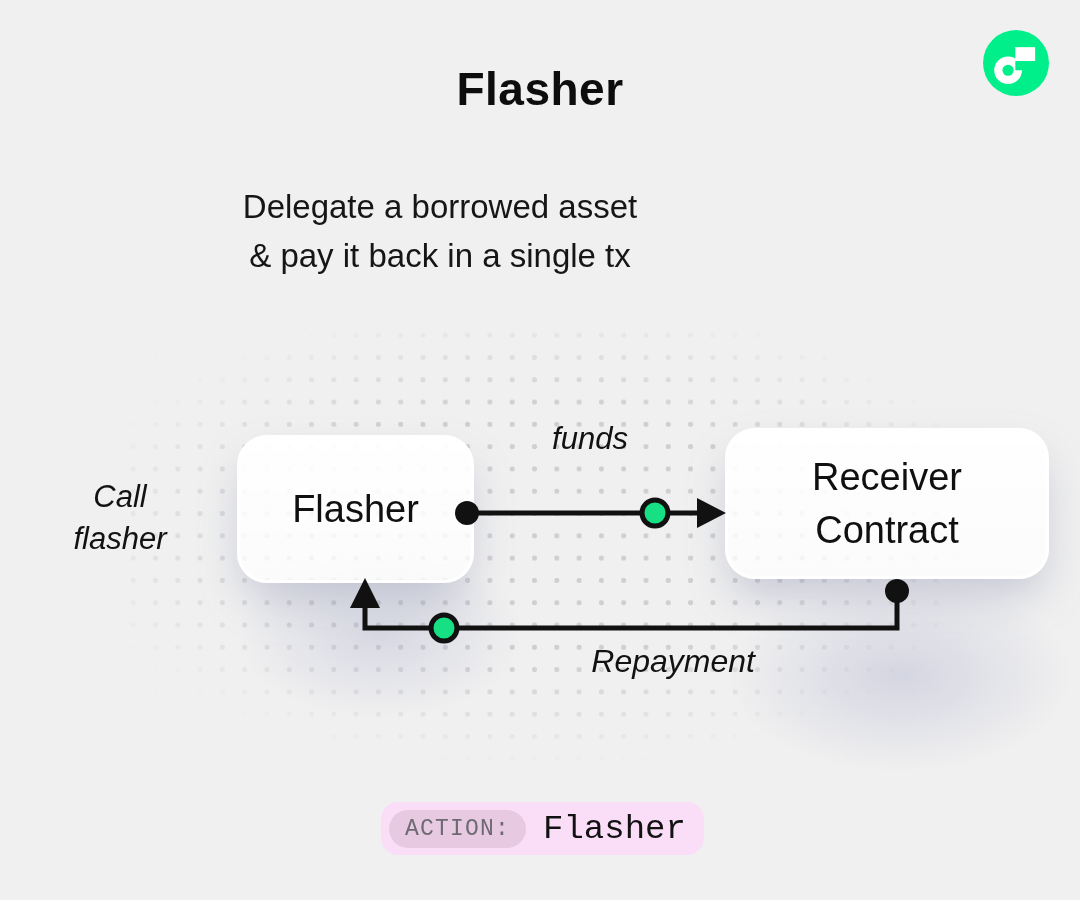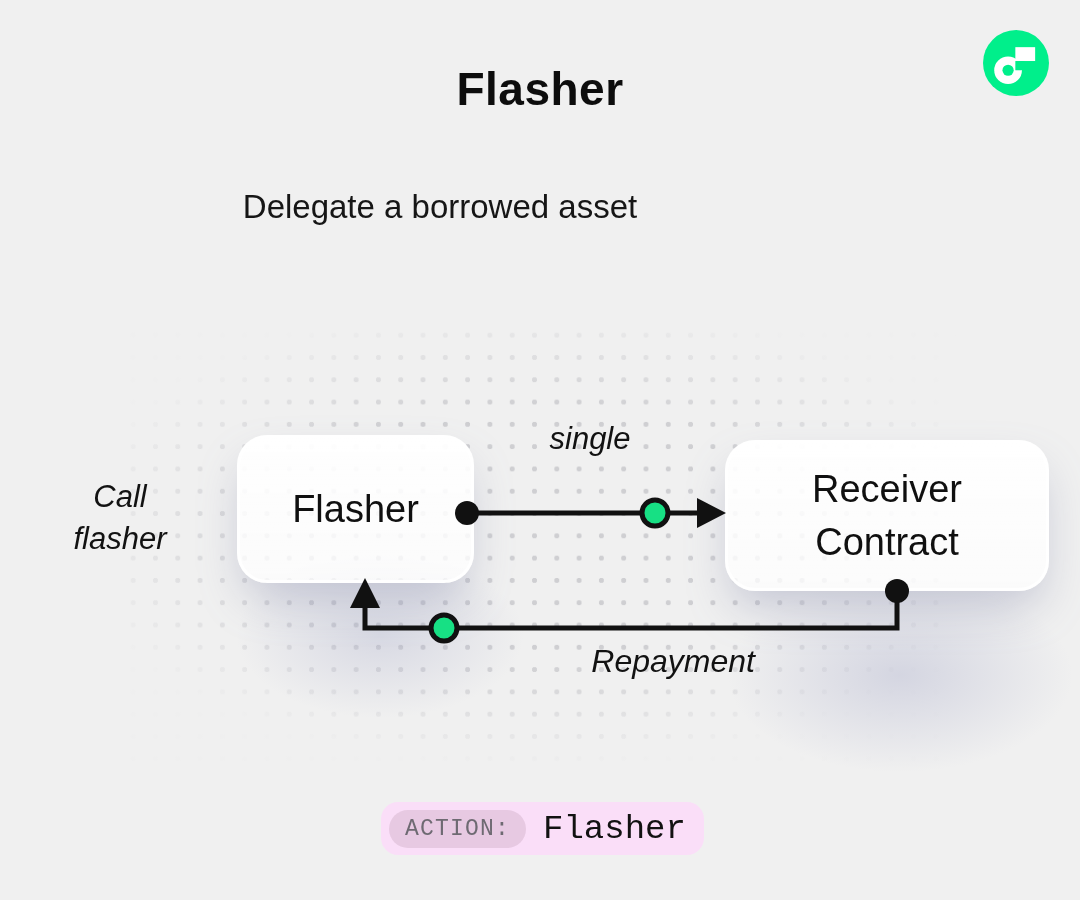--- a/index.html
+++ b/index.html
@@ -57,21 +57,21 @@
   .node{
     position:absolute;z-index:2;
     background:linear-gradient(180deg, rgba(255,255,255,.96) 0%, rgba(255,255,255,.74) 100%);
     border:3px solid rgba(255,255,255,.95);
     border-radius:30px;
     box-shadow:0 22px 45px -8px rgba(128,132,168,.40);
     display:flex;flex-direction:column;align-items:center;justify-content:center;
     color:#101010;
   }
   .node-flasher{left:237px;top:435px;width:231px;height:142px;font-size:38px;}
-  .node-receiver{left:725px;top:440px;width:318px;height:145px;font-size:38px;line-height:53px;}
+  .node-receiver{left:725px;top:428px;width:318px;height:145px;font-size:38px;line-height:53px;}
 
   
   .edge-label{
     position:absolute;z-index:2;
     font-style:italic;font-size:31px;line-height:43px;
     color:#121212;text-align:center;
   }
   .label-delegate{left:460px;top:374px;width:260px;}
   .label-call{left:20px;top:476px;width:200px;line-height:42px;}
   .label-repayment{left:455px;top:640px;width:300px;font-size:32px;text-align:right;}
@@ -92,21 +92,21 @@
     font-size:34px;color:#121212;margin-left:17px;
   }
 </style>
 </head>
 <body>
 
 <div class="canvas">
 
   <h1 class="page-title">Flasher</h1>
   <p class="subtitle"><span>Delegate a borrowed asset</span><br>
-     </p>
+     <span>&amp; pay it back in a single tx</span></p>
 
   <div class="logo">
     <svg viewBox="0 0 100 100" width="66" height="66" aria-hidden="true">
       <circle cx="50" cy="50" r="50" fill="#00ef8b"></circle>
       <circle cx="38" cy="61" r="21" fill="#ffffff"></circle>
       <rect x="49" y="26" width="30" height="21" fill="#ffffff"></rect>
       <rect x="49" y="47" width="14" height="14" fill="#00ef8b"></rect>
       <circle cx="38" cy="61" r="8.5" fill="#00ef8b"></circle>
     </svg>
   </div>
@@ -146,21 +146,21 @@
 
   <div class="node node-flasher">
     <span>Flasher</span>
   </div>
   <div class="node node-receiver">
     <span>Receiver</span>
     <span>Contract</span>
   </div>
 
   <div class="edge-label label-delegate"><br>
-    <span>single</span></div>
+    <span>funds</span></div>
 
   <div class="edge-label label-call"><span>Call</span><br>
     <span>flasher</span></div>
 
   <div class="edge-label label-repayment"><span>Repayment</span></div>
 
   <div class="action-badge">
     <span class="action-chip">ACTION:</span>
     <span class="action-value">Flasher</span>
   </div>

